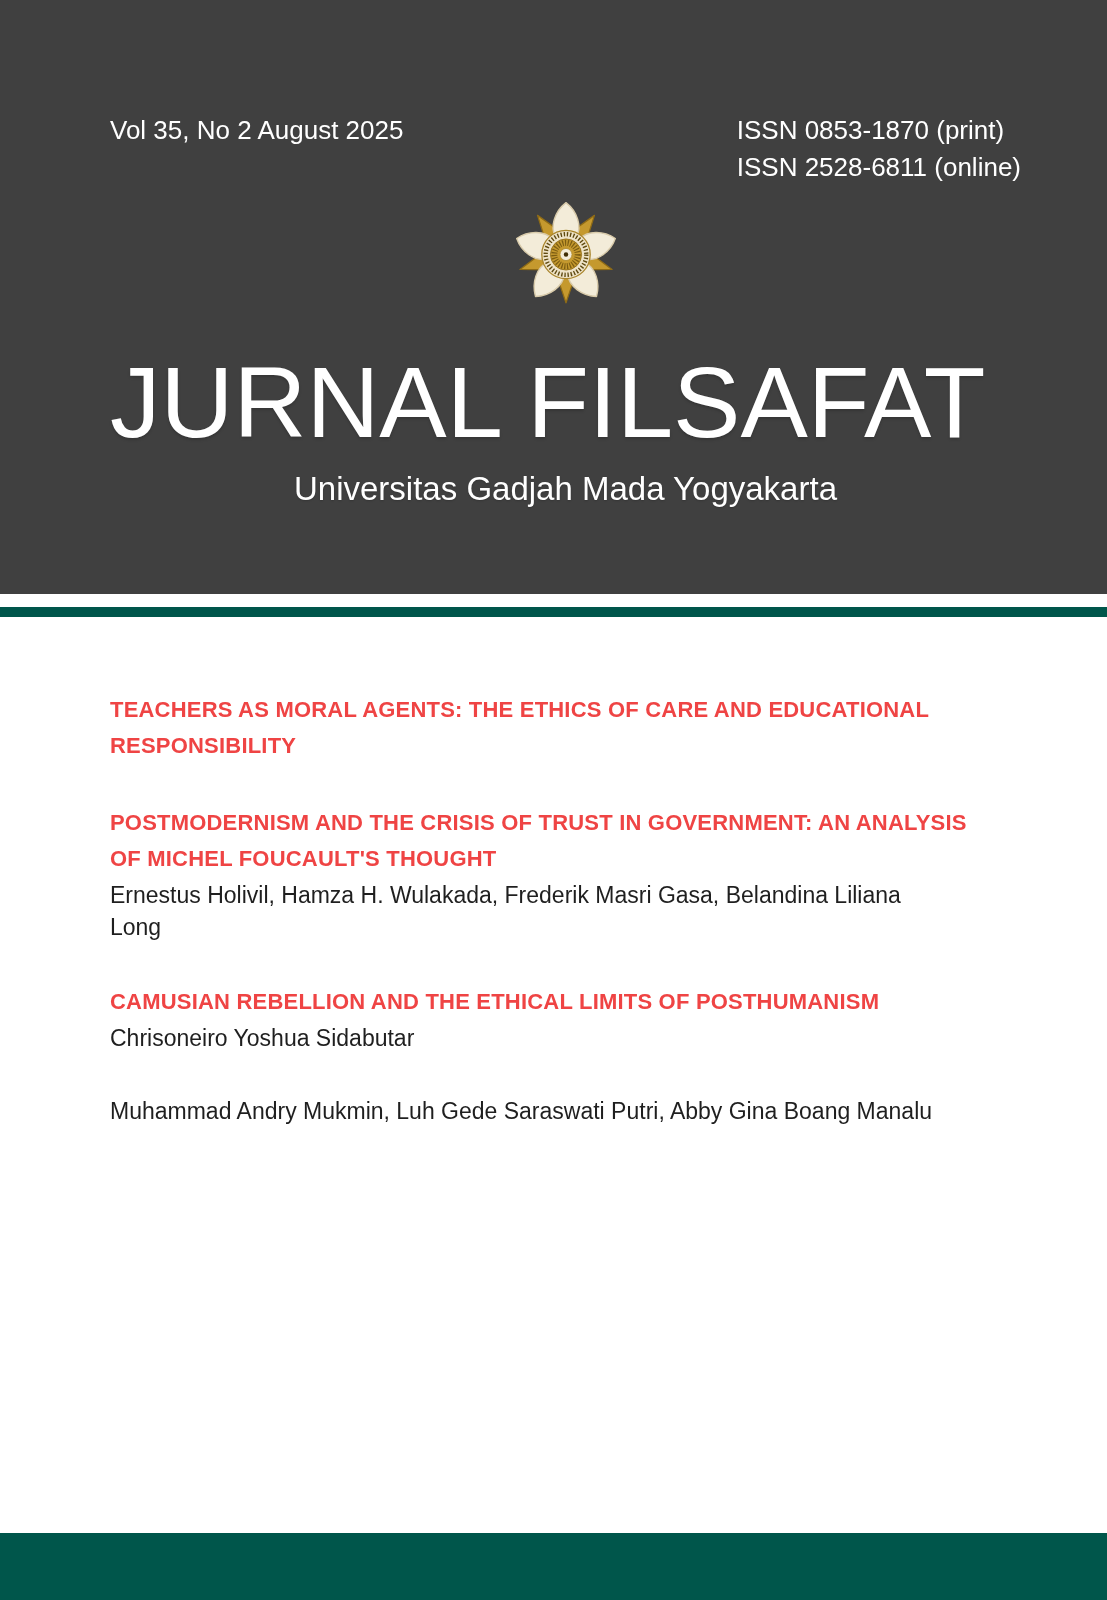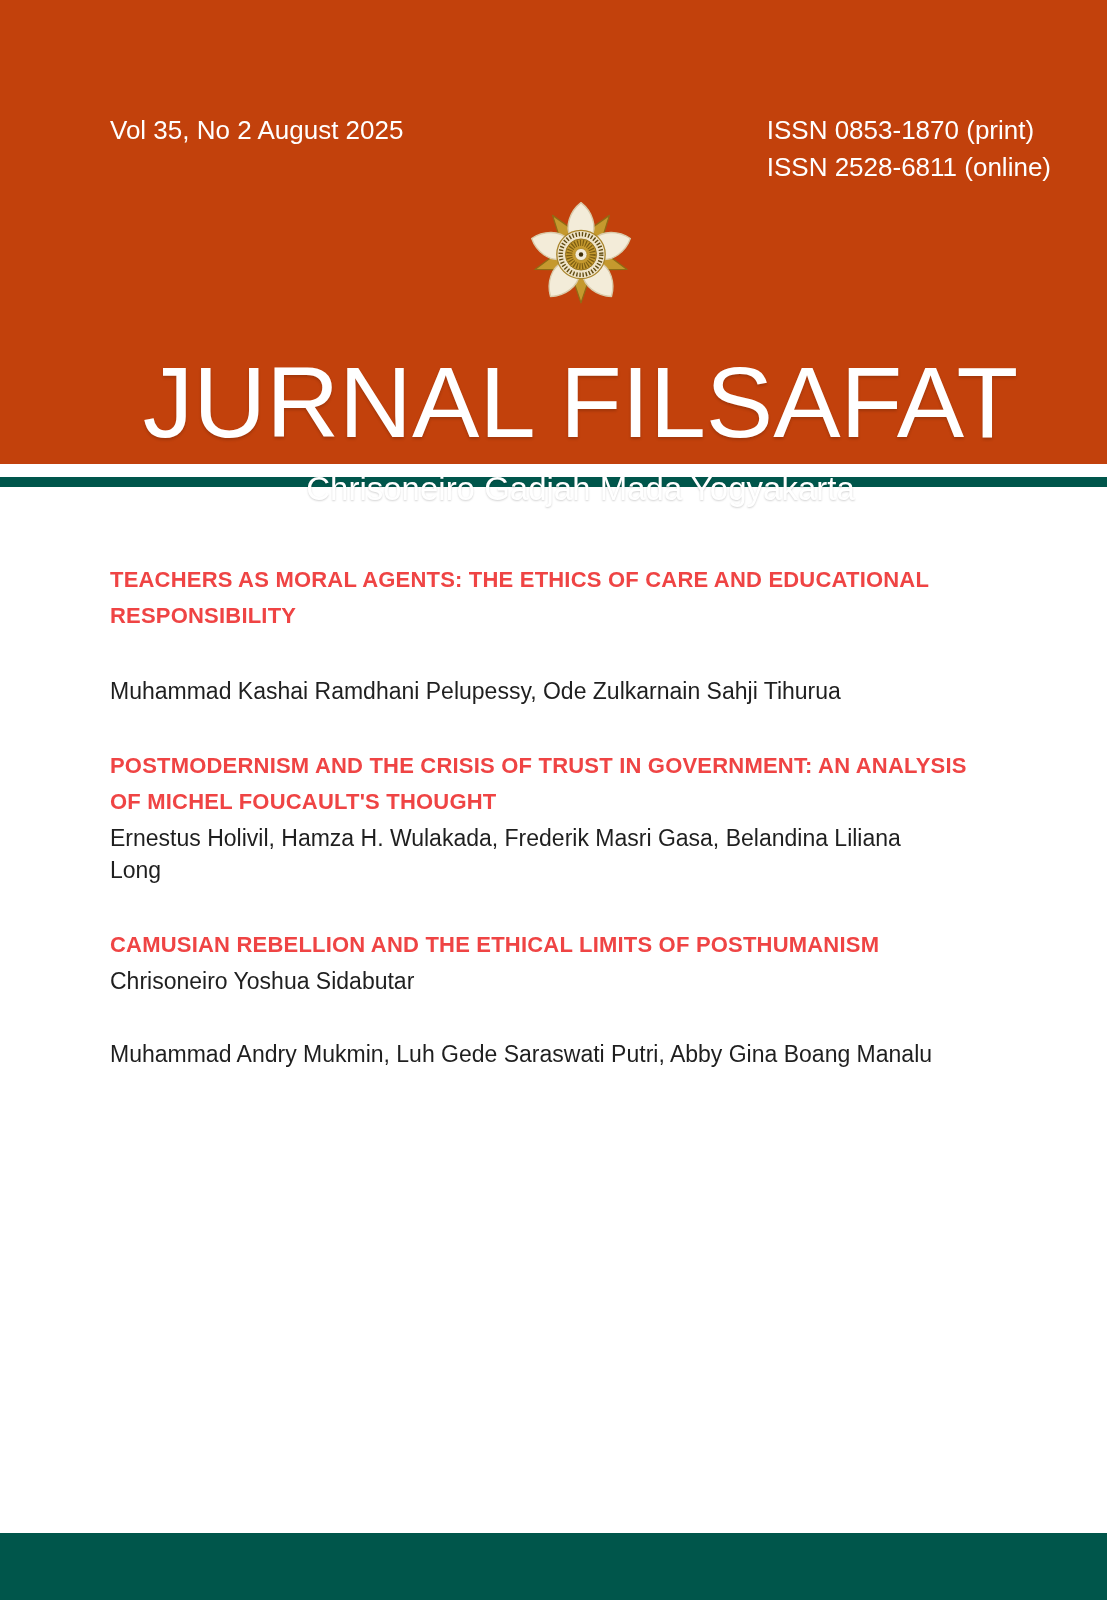--- a/index.html
+++ b/index.html
@@ -13,25 +13,25 @@
     width: 1107px;
     height: 1600px;
     background: #ffffff;
     overflow: hidden;
   }
 
   
   .cover-header {
     position: relative;
     width: 100%;
-    height: 464px;
-    background: #c2410c;
+    height: 594px;
+    background: #404040;
     color: #ffffff;
     box-sizing: border-box;
-    padding: 112px 56px 0 110px;
+    padding: 112px 86px 0 110px;
   }
   .meta-row {
     display: flex;
     justify-content: space-between;
     align-items: flex-start;
   }
   .issue-info {
     font-size: 26px;
     line-height: 37px;
     white-space: pre-line;
@@ -44,21 +44,21 @@
   .logo-wrap {
     margin-top: 8px;
     display: flex;
     justify-content: center;
   }
   .journal-title {
     margin: 32px 0 0 0;
     font-size: 101px;
     font-weight: 400;
     line-height: 1.1;
-    text-align: center;
+    text-align: left;
     letter-spacing: 0px;
     color: #ffffff;
     text-shadow: 0 2px 3px rgba(0,0,0,0.18);
   }
   .affiliation {
     margin-top: 10px;
     font-size: 33px;
     line-height: 1.25;
     text-align: center;
     color: #ffffff;
@@ -143,35 +143,34 @@
         <circle cx="60" cy="70" r="28" fill="#eee3c8" stroke="#a9852c" stroke-width="1.5"></circle>
         <circle cx="60" cy="70" r="23.5" fill="none" stroke="#5f4a10" stroke-width="5" stroke-dasharray="1.6 2.1"></circle>
         <circle cx="60" cy="70" r="18" fill="#c5992e" stroke="#8f6b15" stroke-width="1"></circle>
         <circle cx="60" cy="70" r="13.5" fill="none" stroke="#7c5d12" stroke-width="7" stroke-dasharray="1.4 1.7"></circle>
         <circle cx="60" cy="70" r="7" fill="#f3ecd9" stroke="#b08c2f" stroke-width="1"></circle>
         <circle cx="60" cy="70" r="2.6" fill="#3f2e06"></circle>
       </svg>
     </div>
 
     <h1 class="journal-title">JURNAL FILSAFAT</h1>
-    <div class="affiliation">Chrisoneiro Gadjah Mada Yogyakarta</div>
+    <div class="affiliation">Universitas Gadjah Mada Yogyakarta</div>
   </header>
 
   <div class="divider-gap"></div>
   <div class="divider-stripe"></div>
 
   <main class="toc">
 
     <div class="toc-entry">
       <div class="toc-title">TEACHERS AS MORAL AGENTS: THE ETHICS OF CARE AND EDUCATIONAL
 RESPONSIBILITY</div>
     </div>
 
     <div class="toc-entry">
-      <div class="toc-authors">Muhammad Kashai Ramdhani Pelupessy, Ode Zulkarnain Sahji Tihurua</div>
     </div>
 
 
     <div class="toc-entry">
       <div class="toc-title">POSTMODERNISM AND THE CRISIS OF TRUST IN GOVERNMENT: AN ANALYSIS
 OF MICHEL FOUCAULT'S THOUGHT</div>
       <div class="toc-authors">Ernestus Holivil, Hamza H. Wulakada, Frederik Masri Gasa, Belandina Liliana
 Long</div>
     </div>
 

